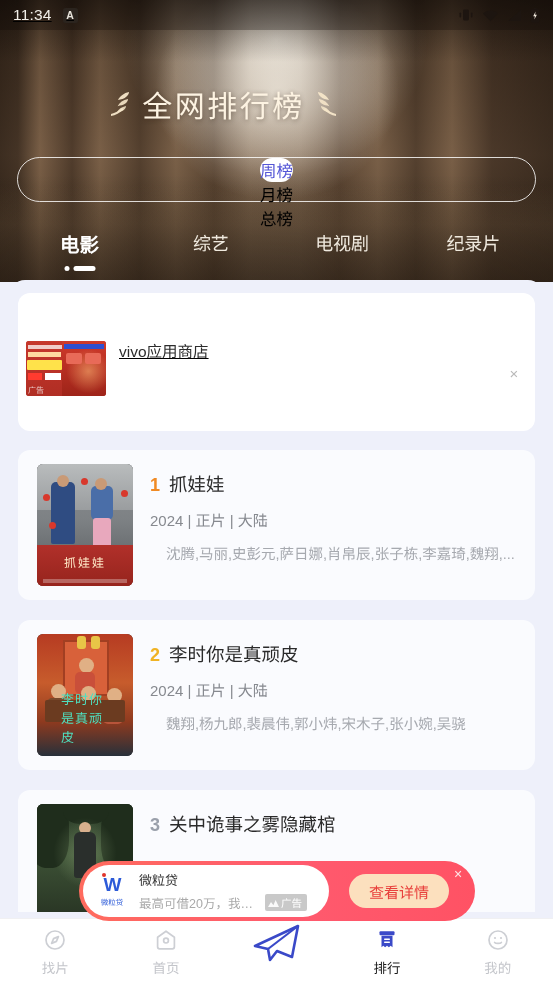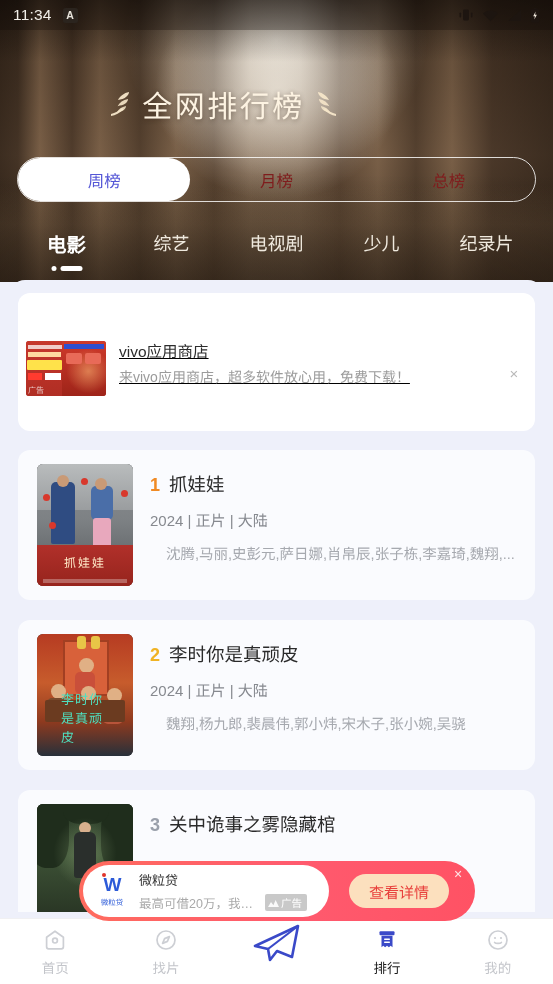--- a/index.html
+++ b/index.html
@@ -45,20 +45,21 @@
     position:absolute; left:0; right:0; bottom:0; height:96px;
     background:linear-gradient(180deg, rgba(120,96,70,0.0) 0%, rgba(130,104,76,0.26) 40%, rgba(84,64,44,0.40) 100%);
   }
 
   
   .statusbar {
     position:absolute; top:0; left:0; width:553px; height:30px;
     display:flex; align-items:center; justify-content:space-between;
     padding:12px 13px; z-index:30;
     background:rgba(16,10,6,0.30);
+    text-decoration:underline;
   }
   .sb-left { display:flex; align-items:center; gap:11px; }
   .sb-time { color:#f2efe9; font-size:15.5px; letter-spacing:.2px; }
   .sb-abadge {
     width:15px; height:15px; border-radius:2.5px; background:#2b241e;
     color:#e8e4dc; font-size:10.5px; font-weight:bold;
     display:flex; align-items:center; justify-content:center;
   }
   .sb-right { display:flex; align-items:center; gap:8px; }
   .sb-right svg { display:block; }
@@ -72,25 +73,25 @@
   .page-title .tt {
     color:#fdf3e2; font-size:30px; letter-spacing:2.5px;
     text-shadow:0 1px 5px rgba(40,24,10,0.45);
   }
   .laurel { display:block; }
 
   
   .segmented {
     position:absolute; top:157px; left:17px; width:519px; height:45px;
     border:1.4px solid rgba(255,255,255,0.82);
-    border-radius:23px; display:flex; align-items:center; z-index:20;
+    border-radius:23px; display:flex; align-items:center; z-index:20;flex-direction:column;
   }
   .seg {
     flex:1; height:100%; display:flex; align-items:center; justify-content:center;
-    font-size:16.5px; color:#7f1d1d; border-radius:23px; cursor:pointer;
+    font-size:16.5px; color:#000000; border-radius:23px; cursor:pointer;
   }
   .seg.active { background:#ffffff; color:#5456D6; }
 
   
   .cats {
     position:absolute; top:222px; left:0; width:553px; height:54px;
     display:flex; align-items:flex-start; z-index:20;
     padding:0 14px;
   }
   .cat {
@@ -320,21 +321,20 @@
 <div class="cats">
   <div class="cat active">
     <span>电影</span>
     <span class="cat-ind">
         <i></i>
         <b></b>
       </span>
   </div>
   <div class="cat">综艺</div>
   <div class="cat">电视剧</div>
-  <div class="cat">少儿</div>
   <div class="cat">纪录片</div>
 </div>
 
 <div class="sheet">
 
   <div class="adcard">
     <div class="adcard-inner">
       <div class="ad-thumb">
         <div class="tleft"></div>
         <div class="t1"></div>
@@ -343,21 +343,20 @@
         <div class="t4"></div>
           <div class="t5"></div>
         <div class="tright"></div>
         <div class="bedtop"></div>
           <div class="p1"></div>
           <div class="p2"></div>
         <span class="adtag">广告</span>
       </div>
       <div class="ad-texts">
         <div class="ad-title">vivo应用商店</div>
-        <div class="ad-desc">来vivo应用商店，超多软件放心用，免费下载！</div>
       </div>
     </div>
     <div class="ad-close">×</div>
   </div>
 
   <div class="mcard" style="top:170px;">
     <div class="poster p1">
       <div class="p1bg"></div>
         <div class="wall"></div>
       <div class="man"></div>
@@ -451,31 +450,31 @@
       </div>
     </div>
   </div>
   <div class="fa-cta">查看详情</div>
   <div class="fa-close">×</div>
 </div>
 
 <div class="bottomnav">
   <div class="nav-item">
     <svg width="24" height="24" viewBox="0 0 24 24">
+      <circle cx="12" cy="12" r="9" fill="none" stroke="#cdcfd4" stroke-width="1.7"></circle>
+      <path d="M15.4 8.6 10.6 10.6 8.6 15.4 13.4 13.4z" fill="none" stroke="#cdcfd4" stroke-width="1.7" stroke-linejoin="round"></path>
+    </svg>
+    <span class="nav-label">找片</span>
+  </div>
+  <div class="nav-item">
+    <svg width="24" height="24" viewBox="0 0 24 24">
       <path d="M12 3.2 3.6 9.2v9.6c0 1.2 1 2 2 2h12.8c1 0 2-.8 2-2V9.2z" fill="none" stroke="#cdcfd4" stroke-width="1.7" stroke-linejoin="round"></path>
       <circle cx="12" cy="12.6" r="2.4" fill="none" stroke="#cdcfd4" stroke-width="1.7"></circle>
     </svg>
     <span class="nav-label">首页</span>
-  </div>
-  <div class="nav-item">
-    <svg width="24" height="24" viewBox="0 0 24 24">
-      <circle cx="12" cy="12" r="9" fill="none" stroke="#cdcfd4" stroke-width="1.7"></circle>
-      <path d="M15.4 8.6 10.6 10.6 8.6 15.4 13.4 13.4z" fill="none" stroke="#cdcfd4" stroke-width="1.7" stroke-linejoin="round"></path>
-    </svg>
-    <span class="nav-label">找片</span>
   </div>
   <div class="nav-center">
     <svg width="52" height="40" viewBox="0 0 52 40">
       <path d="M48 3 5 23l13 3 2 11 7-9 15 6z" fill="none" stroke="#3A49C8" stroke-width="2.6" stroke-linejoin="round"></path>
       <path d="M18 26 48 3" fill="none" stroke="#3A49C8" stroke-width="2.2"></path>
     </svg>
   </div>
   <div class="nav-item active">
     <svg width="24" height="24" viewBox="0 0 24 24">
       <rect x="4.5" y="3.2" width="15" height="4" rx="1" fill="#3A49C8"></rect>

